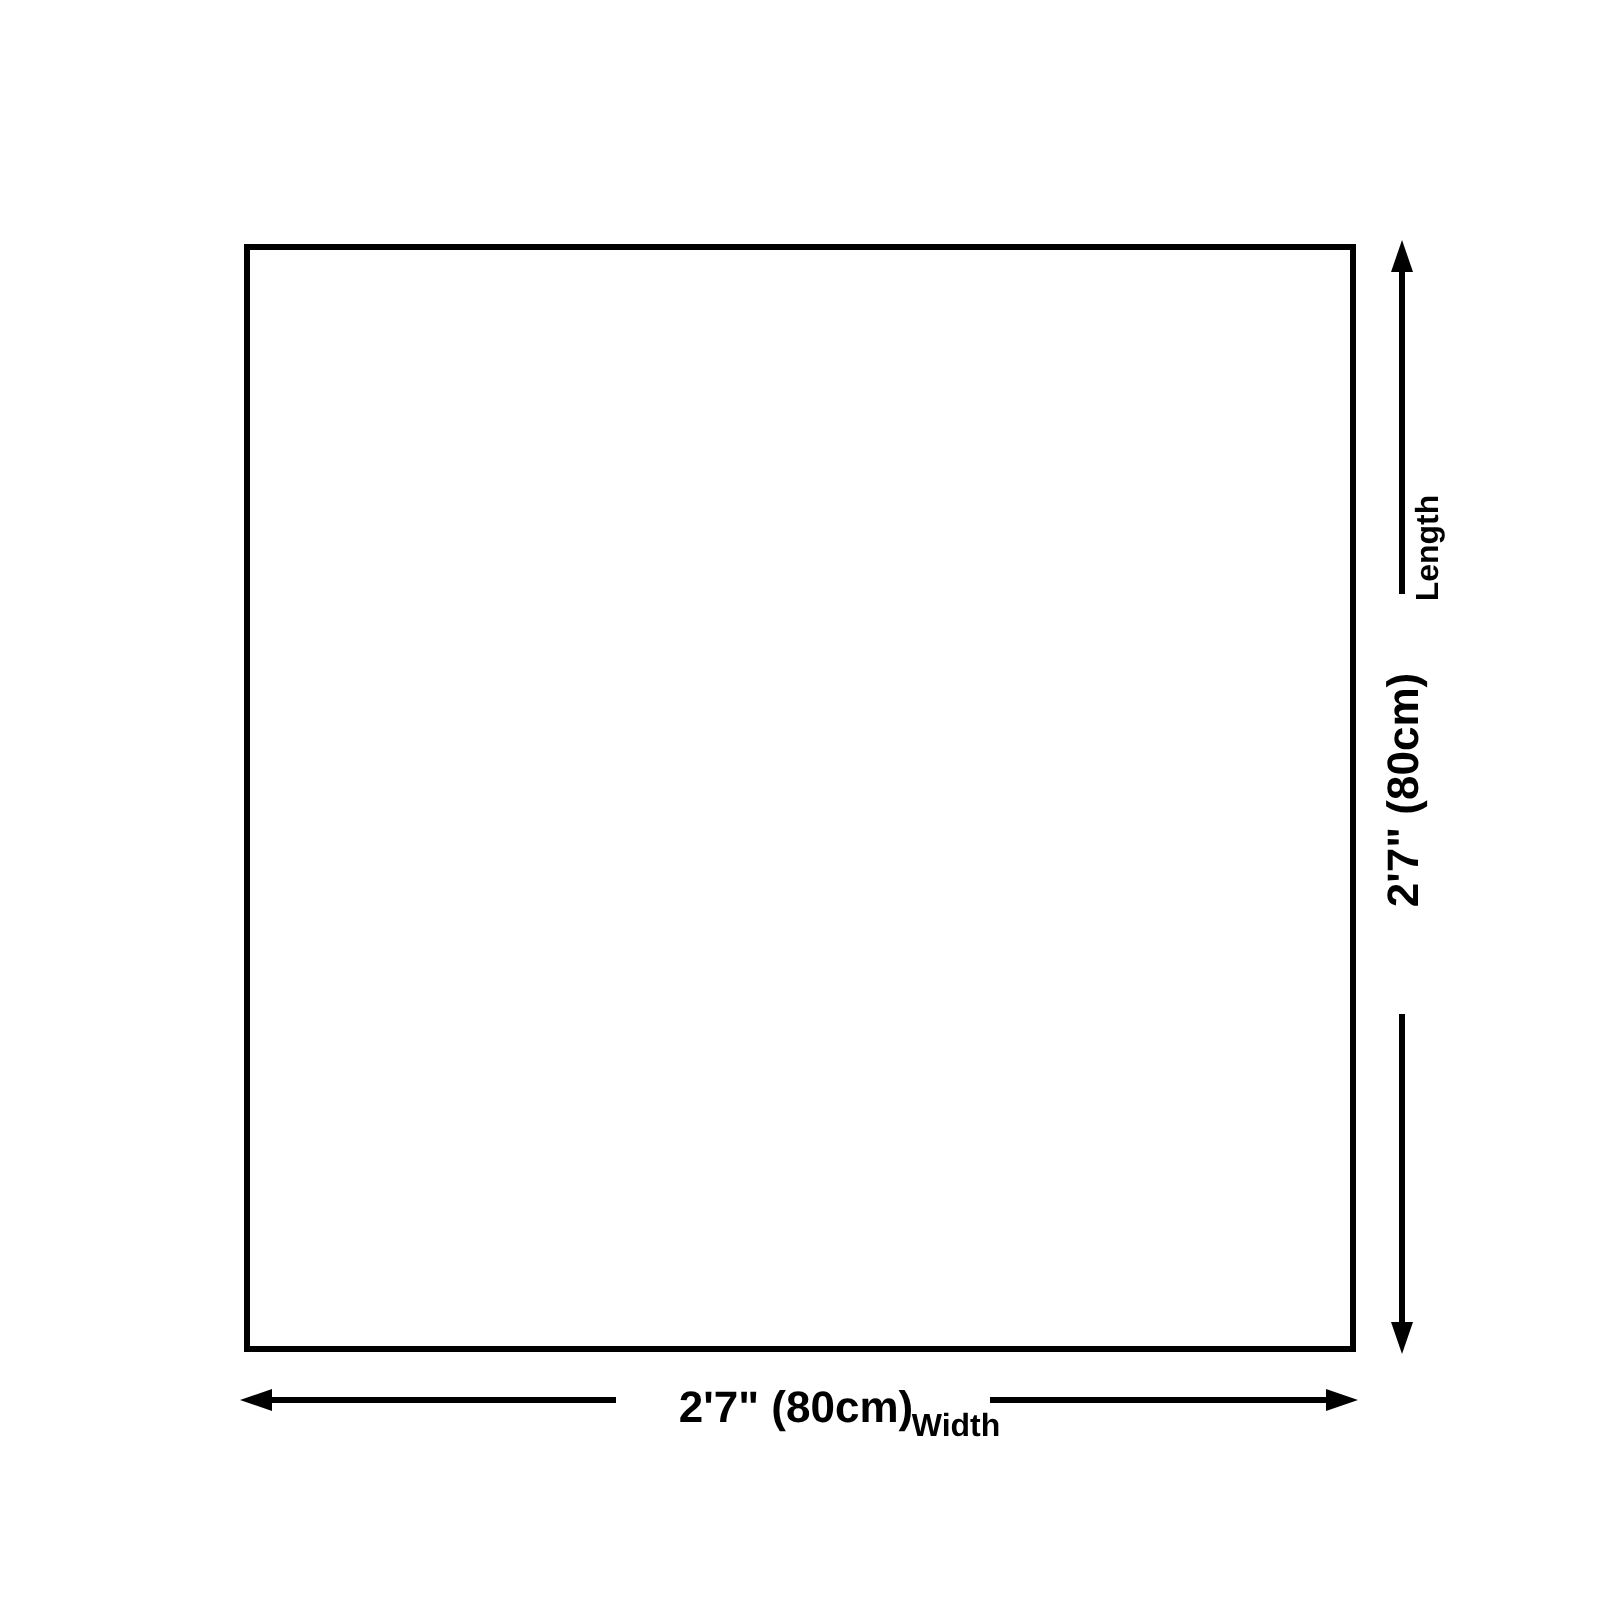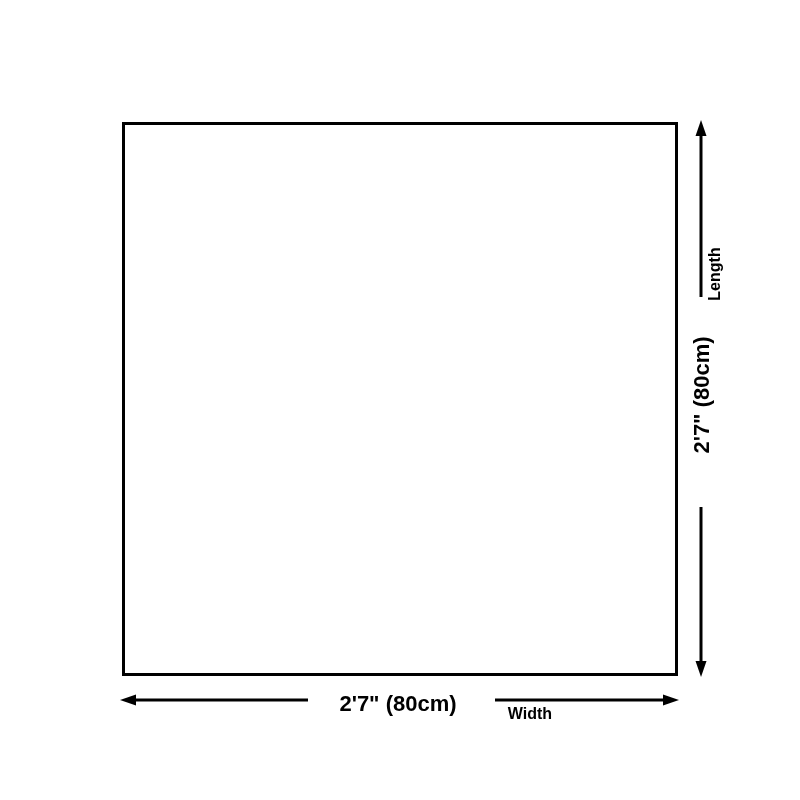--- a/index.html
+++ b/index.html
@@ -33,21 +33,21 @@
     transform: translate(-50%, -50%);
   }
   .dim-text.rot {
     transform: translate(-50%, -50%) rotate(-90deg);
   }
   .dim-value { font-size: 22px; }
   .dim-label { font-size: 16px; }
   .pos-length-value { left: 702px; top: 395px; }
   .pos-length-label { left: 715px; top: 274px; }
   .pos-width-value  { left: 398px; top: 704px; }
-  .pos-width-label  { left: 530px; top: 714px; }
+  .pos-width-label  { left: 478px; top: 714px; }
 </style>
 </head>
 <body>
 
 <div class="stage">
 
   <svg width="800" height="800" viewBox="0 0 800 800">
 
     <rect x="123.5" y="123.5" width="553" height="551" fill="none" stroke="#000000" stroke-width="3"></rect>
 

